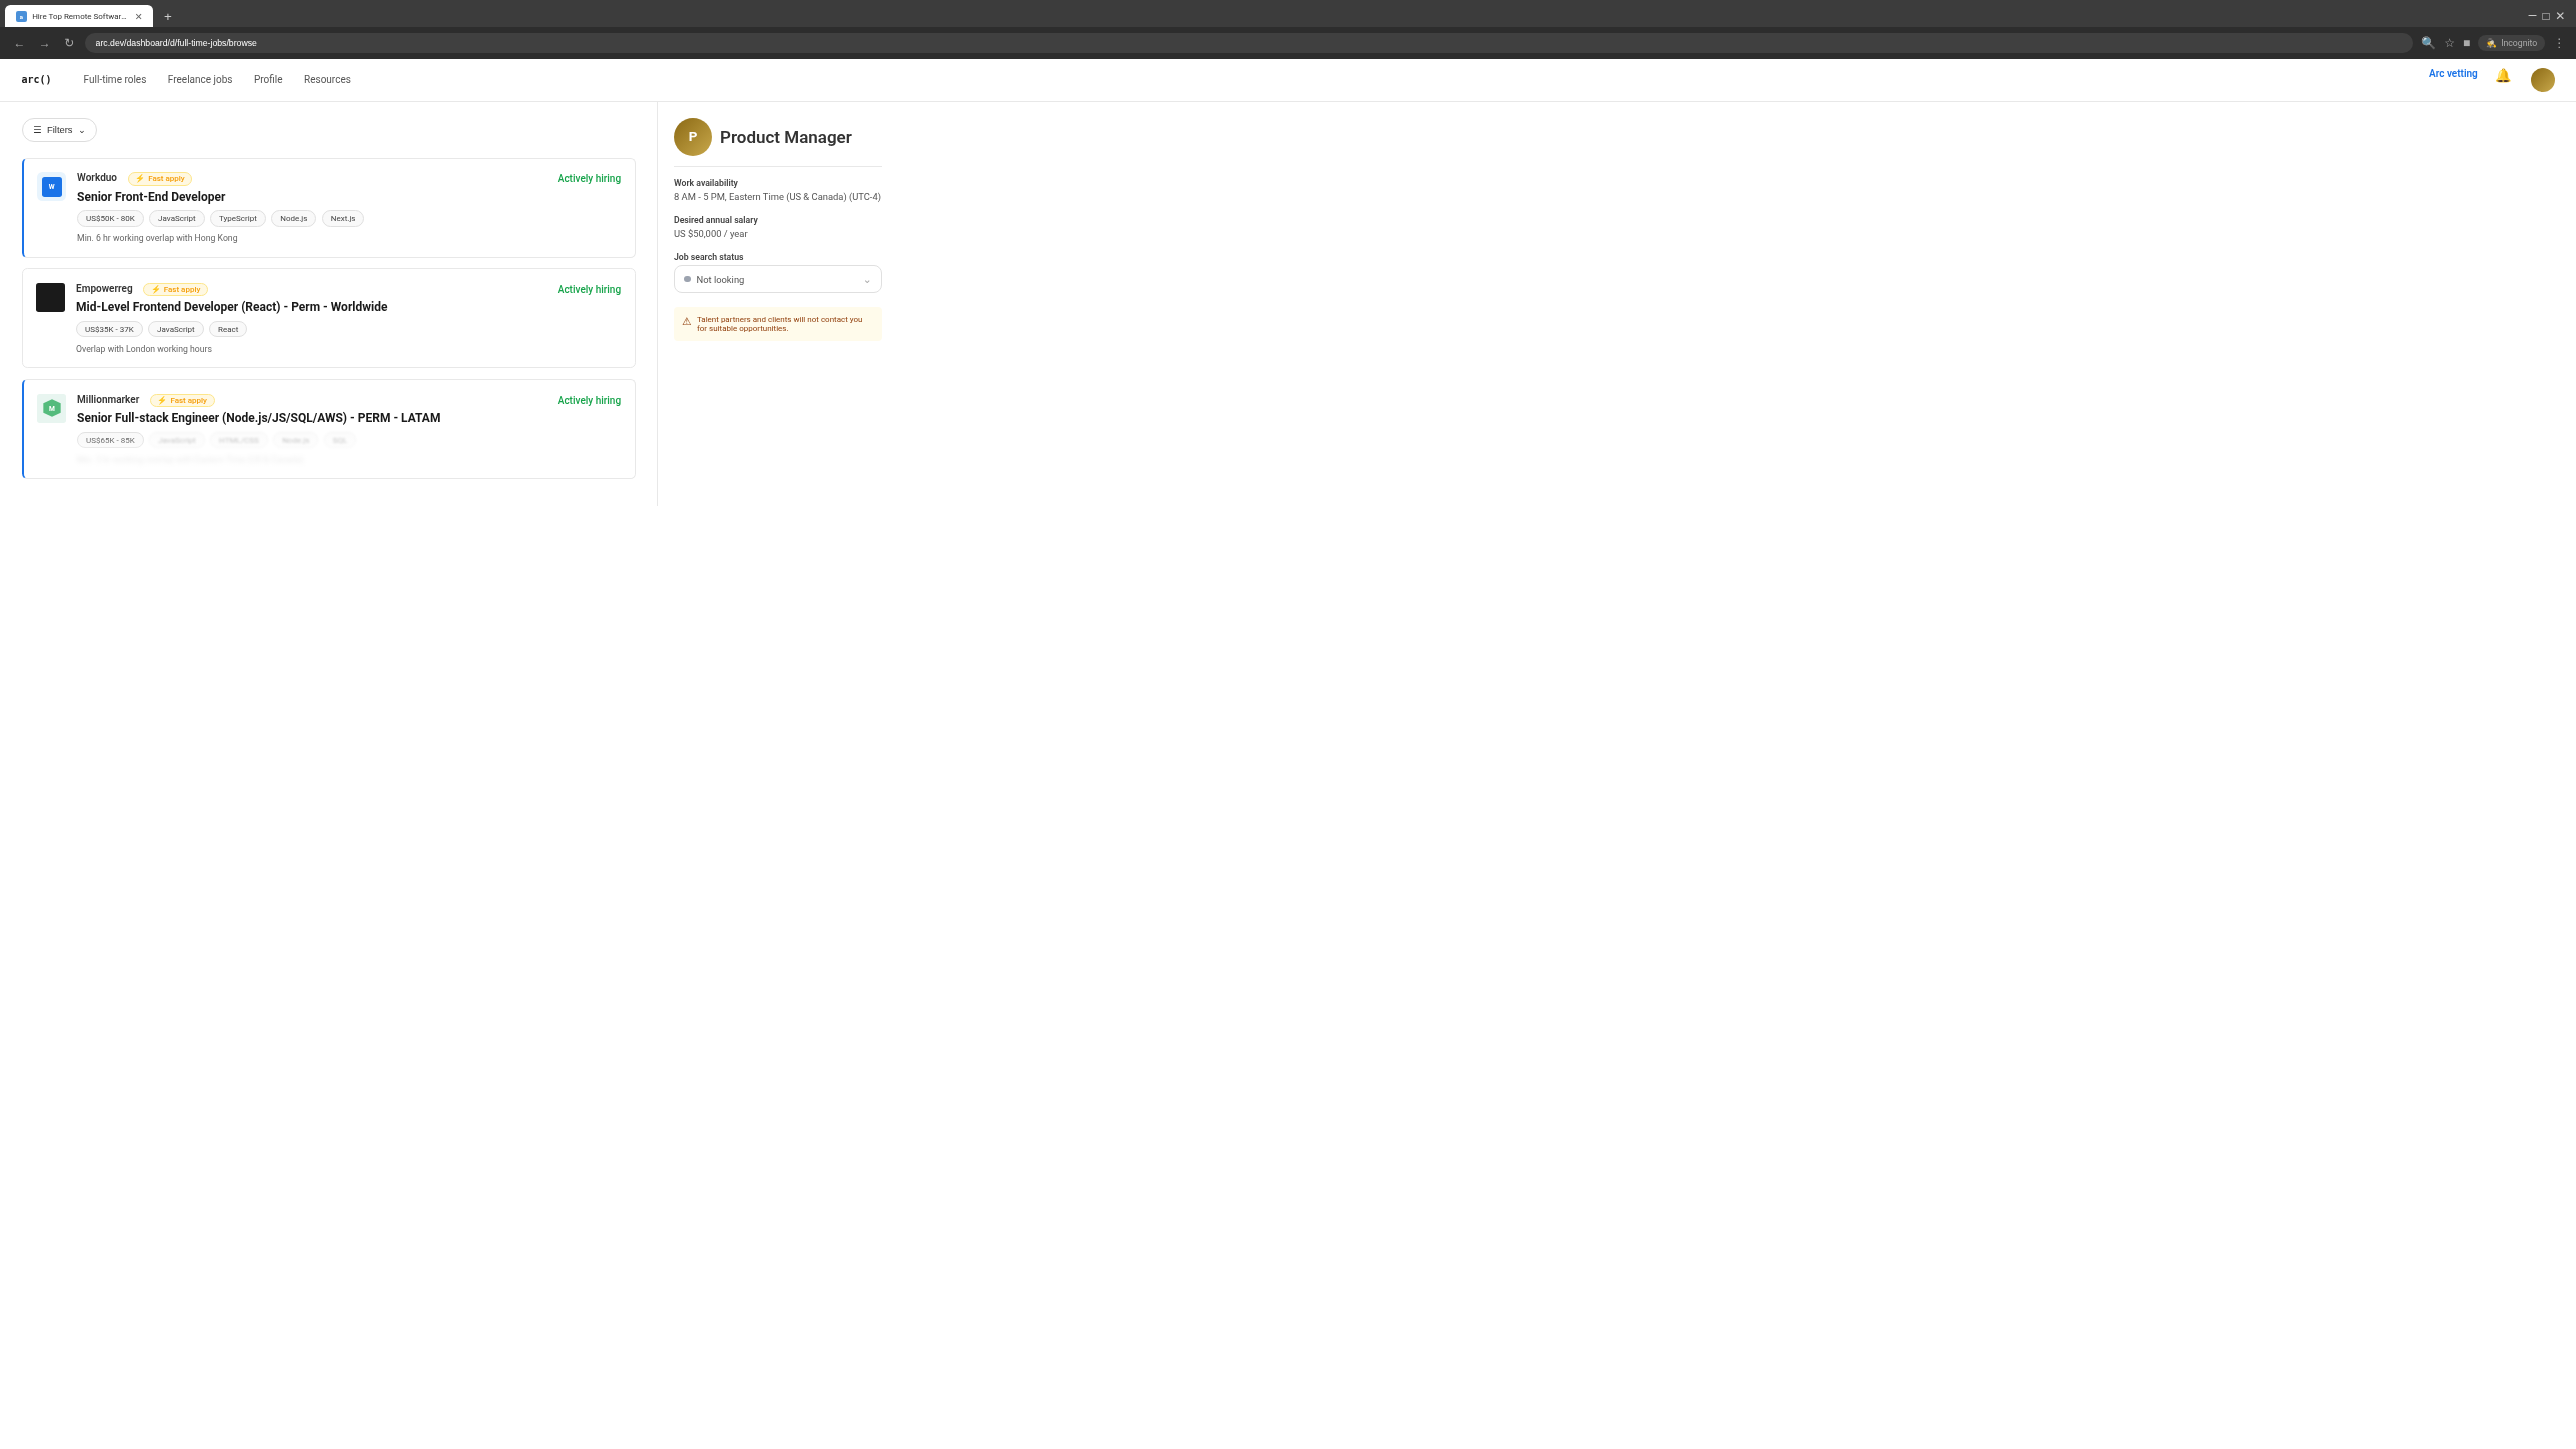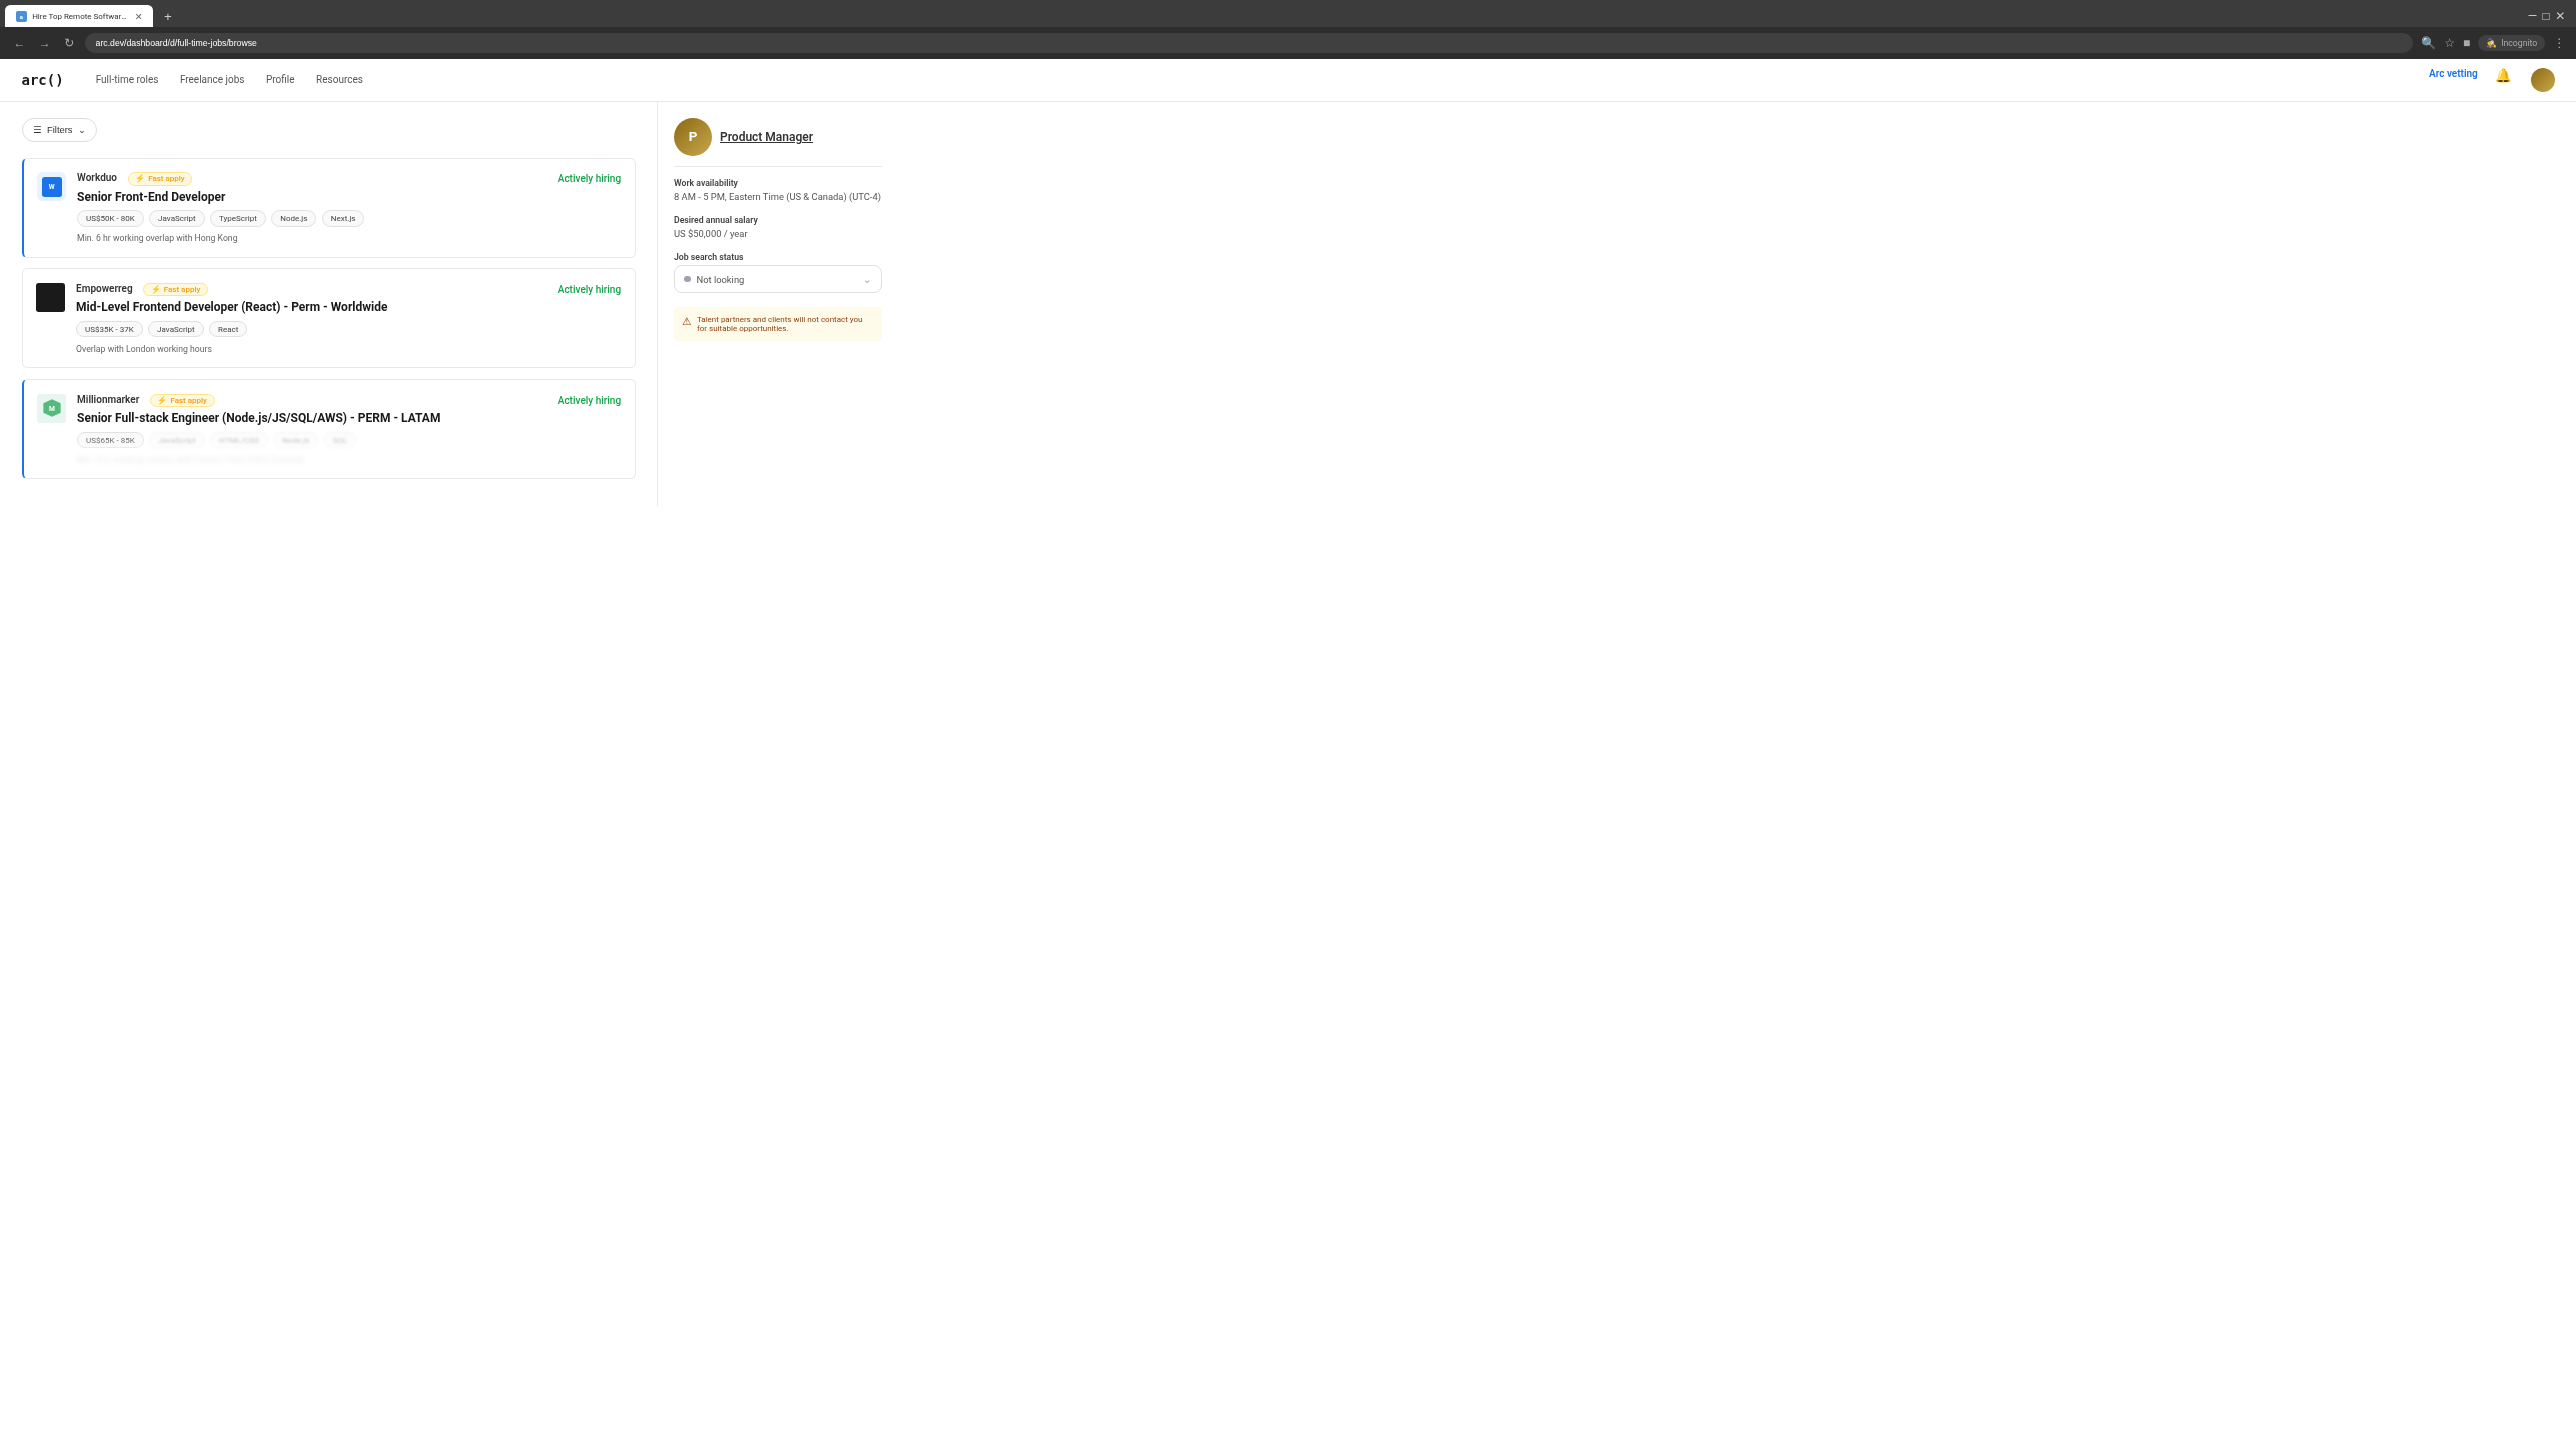--- a/index.html
+++ b/index.html
@@ -21,21 +21,21 @@
     .address-input { flex: 1; background: #404040; border: none; border-radius: 13.4px; padding: 5.4px 10.7px; color: #fff; font-size: 8.7px; outline: none; }
     .address-bar-icons { display: flex; gap: 8px; align-items: center; }
     .addr-icon { color: #aaa; font-size: 12px; cursor: pointer; }
     .incognito-badge { display: flex; align-items: center; gap: 4px; color: #aaa; font-size: 8.7px; background: #404040; border-radius: 13.4px; padding: 2.7px 8px; }
 
     
     .app-container { background: #fff; min-height: calc(100vh - 54px); }
 
     
     .app-nav { display: flex; align-items: center; padding: 0 21.5px; border-bottom: 0.7px solid #e8e8e8; height: 43px; background: #fff; }
-    .logo { font-size: 14px; font-weight: 700; color: #1a1a1a; margin-right: 32px; font-family: monospace; }
+    .logo { font-size: 10px; font-weight: 700; color: #1a1a1a; margin-right: 32px; font-family: monospace; }
     .nav-links { display: flex; gap: 21.5px; flex: 1; }
     .nav-link { color: #555; text-decoration: none; font-size: 10px; cursor: pointer; padding: 13.4px 0; }
     .nav-right { display: flex; gap: 18px; margin-left: auto; }
     .arc-vetting-btn { color: #1a73e8; font-weight: 600; font-size: 10px; cursor: pointer; }
     .notif-icon { font-size: 13.4px; color: #666; cursor: pointer; }
     .user-avatar-nav { width: 24px; height: 24px; border-radius: 50%; background: #8b4513; }
 
     
     .main-layout { display: flex; gap: 0; }
     .jobs-panel { flex: 1; padding: 16px 21.5px; max-width: 657px; }
@@ -235,21 +235,21 @@
 
     </div>
 
     <div class="sidebar-panel">
 
       <div style="display:flex;align-items:center;gap:8px;margin-bottom:10.7px;padding-bottom:10.7px;border-bottom:0.7px solid #e8e8e8;">
         <div style="width:38px;height:38px;border-radius:50%;overflow:hidden;background:#ccc;">
           <div style="width:100%;height:100%;background:linear-gradient(135deg,#8b6914,#c8a84b);display:flex;align-items:center;justify-content:center;color:white;font-size:13.4px;font-weight:bold;">P</div>
         </div>
         <div>
-          <div style="font-size:12px;font-weight:600;color:#333;text-decoration:underline;">Product Manager</div>
+          <div style="font-size:17px;font-weight:600;color:#333;">Product Manager</div>
         </div>
       </div>
 
       <div class="sidebar-section">
         <div class="sidebar-label">Work availability</div>
         <div class="sidebar-value">8 AM - 5 PM, Eastern Time (US &amp; Canada) (UTC-4)</div>
       </div>
 
       <div class="sidebar-section">
         <div class="sidebar-label">Desired annual salary</div>

